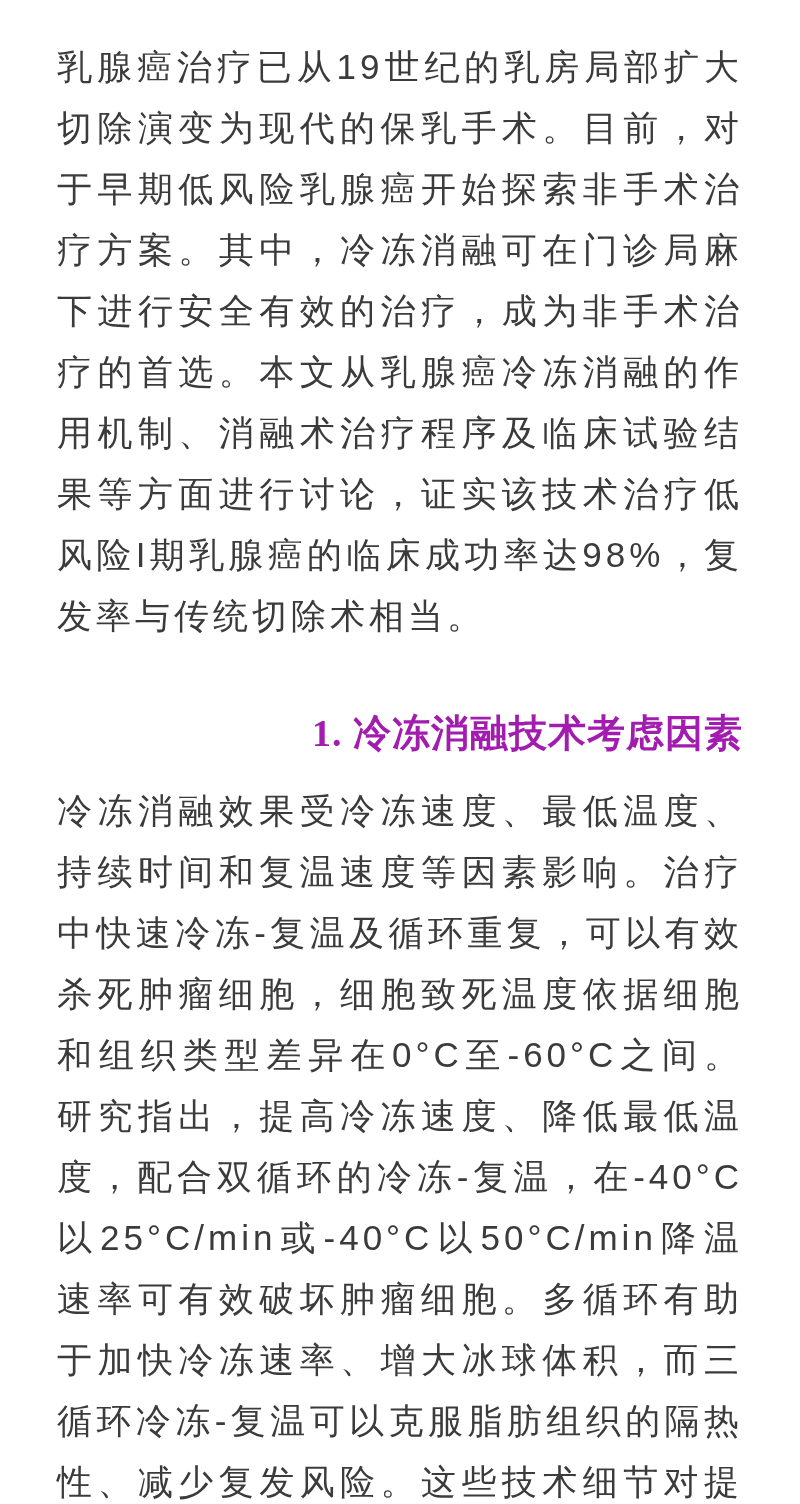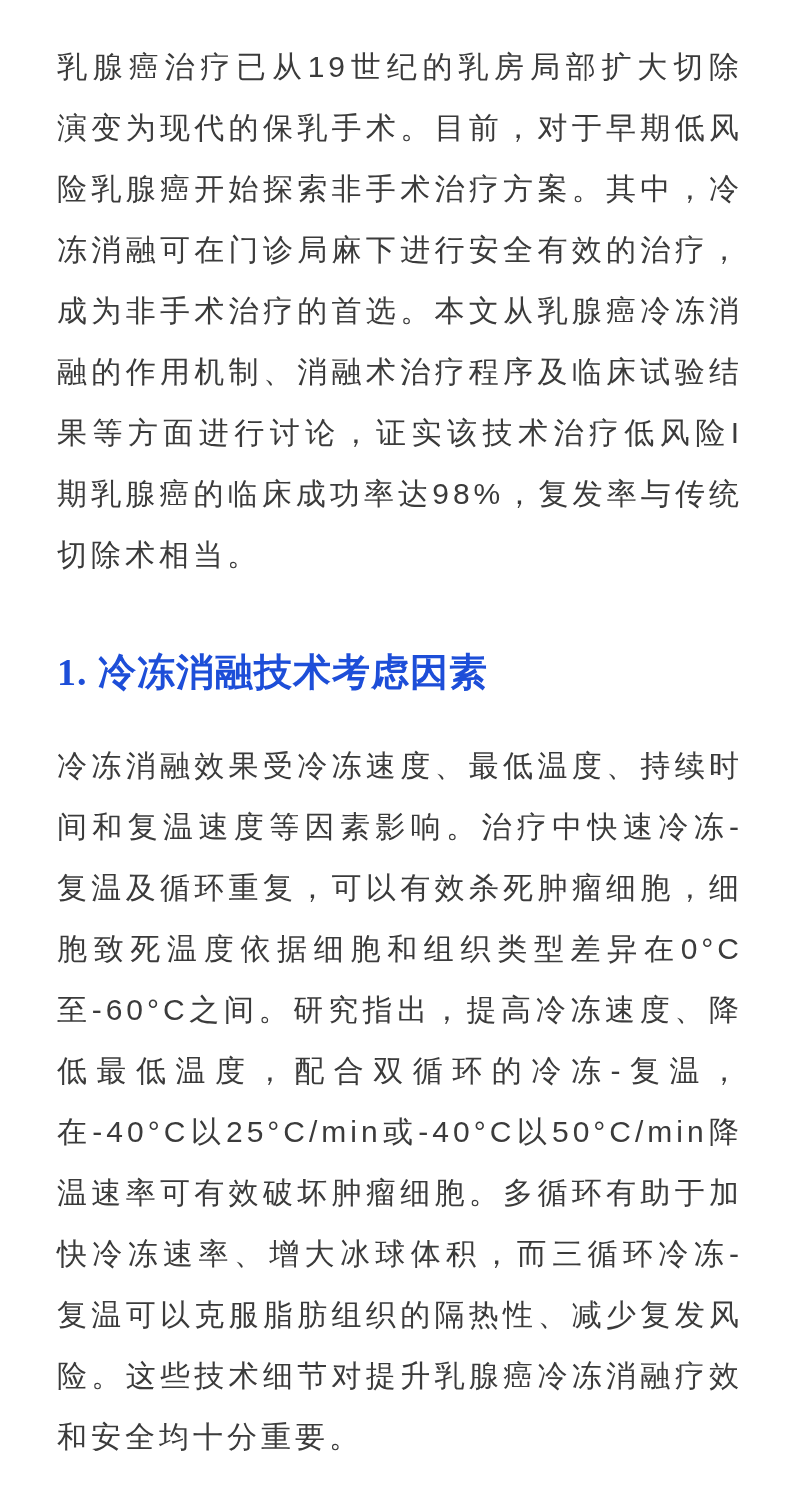--- a/index.html
+++ b/index.html
@@ -13,38 +13,38 @@
     height: 1504px;
     margin: 0 auto;
     background: #ffffff;
     box-sizing: border-box;
     padding: 36px 57px 29px 57px;
     overflow: hidden;
     font-family: "Liberation Sans", "DejaVu Sans", sans-serif;
   }
   .body-paragraph {
     margin: 0;
-    font-size: 30px;
+    font-size: 35px;
     line-height: 61px;
     font-weight: 300;
     letter-spacing: 4px;
     color: #3b3b3b;
     text-align: justify;
     text-justify: inter-ideograph;
     overflow-wrap: break-word;
   }
   .section-heading {
-    margin: 68px 0 44px 0;
+    margin: 68px 0 28px 0;
     font-family: "Liberation Serif", "DejaVu Serif", serif;
     font-size: 38px;
     line-height: 38px;
     font-weight: 700;
     letter-spacing: 1px;
-    color: #1d4ed8;
-    text-align: left;
+    color: #a21caf;
+    text-align: right;
   }
 </style>
 </head>
 <body>
 
 <div class="page">
   <p class="body-paragraph">乳腺癌治疗已从19世纪的乳房局部扩大切除演变为现代的保乳手术。目前，对于早期低风险乳腺癌开始探索非手术治疗方案。其中，冷冻消融可在门诊局麻下进行安全有效的治疗，成为非手术治疗的首选。本文从乳腺癌冷冻消融的作用机制、消融术治疗程序及临床试验结果等方面进行讨论，证实该技术治疗低风险I期乳腺癌的临床成功率达98%，复发率与传统切除术相当。</p>
 
   <h2 class="section-heading">1. 冷冻消融技术考虑因素</h2>
 

